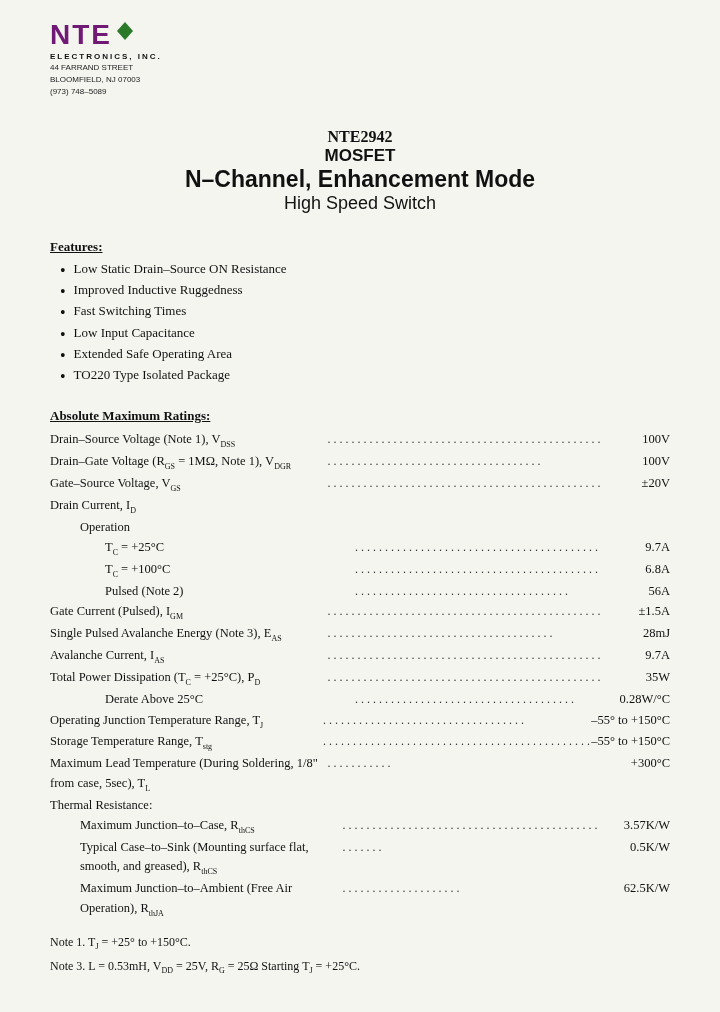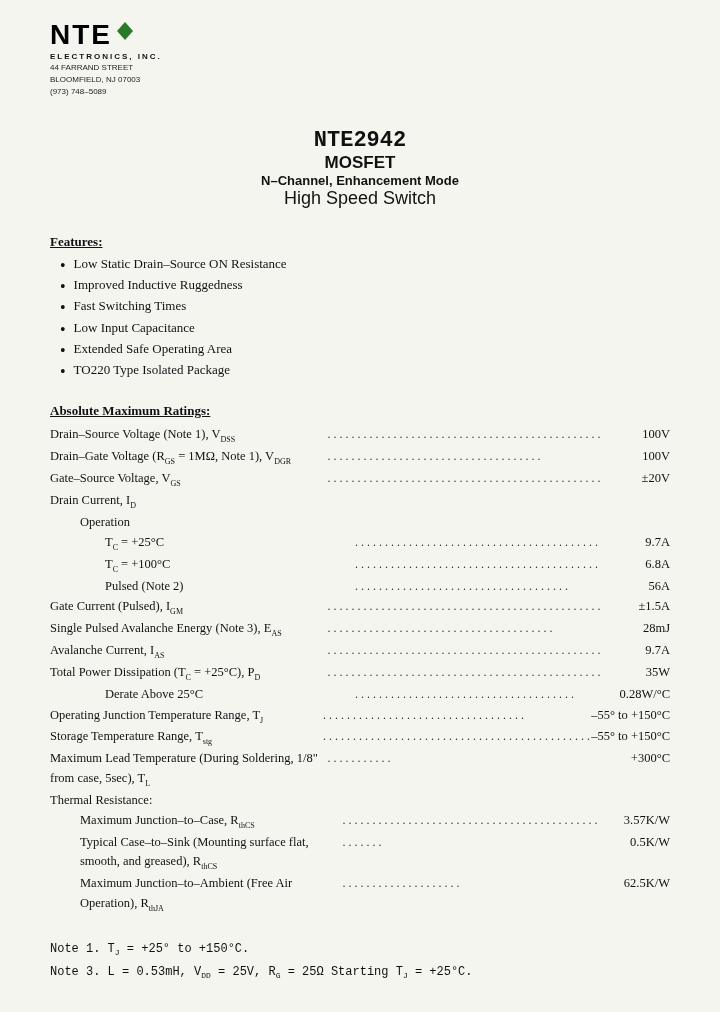--- a/index.html
+++ b/index.html
@@ -24,21 +24,21 @@
     }
     .logo-graphic {
       display: flex;
       align-items: center;
       margin-bottom: 2px;
     }
     .nte-letters {
       font-family: Arial, sans-serif;
       font-size: 28px;
       font-weight: 900;
-      color: #000000;
+      color: #701a75;
       letter-spacing: 2px;
       line-height: 1;
     }
     .logo-address {
       font-family: Arial, sans-serif;
       font-size: 8px;
       color: #222;
       line-height: 1.5;
     }
     .logo-electronics {
@@ -47,31 +47,31 @@
       letter-spacing: 2px;
       color: #111;
       font-weight: bold;
       margin-bottom: 1px;
     }
     .title-section {
       text-align: center;
       margin: 20px 0 25px 0;
     }
     .title-section .part-number {
-      font-size: 22px;
-      font-weight: bold;
-      font-family: Liberation Mono, monospace;
+      font-size: 16px;
+      font-weight: bold;
+      font-family: Liberation Serif, serif;
     }
     .title-section .part-type {
       font-size: 17px;
       font-weight: bold;
       font-family: Arial, sans-serif;
     }
     .title-section .part-desc {
-      font-size: 13px;
+      font-size: 23px;
       font-weight: bold;
       font-family: Arial, sans-serif;
     }
     .title-section .part-switch {
       font-size: 18px;
       font-weight: normal;
       font-family: Arial, sans-serif;
     }
     .section-title {
       font-weight: bold;
@@ -117,23 +117,22 @@
       min-width: 70px;
       font-size: 12.5px;
     }
     .rating-row.indented {
       padding-left: 30px;
     }
     .rating-row.no-dots {
       justify-content: flex-start;
     }
     .notes-section {
-      margin-top: 26px;
+      margin-top: 14px;
       font-size: 12px;
-      font-family: Liberation Mono, monospace;
     }
     .note-row {
       margin-bottom: 3px;
       line-height: 1.5;
     }
     sub { font-size: 8px; }
     .dots-line {
       flex: 1;
       overflow: hidden;
       white-space: nowrap;

